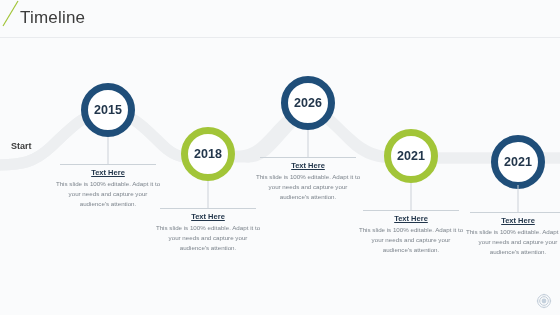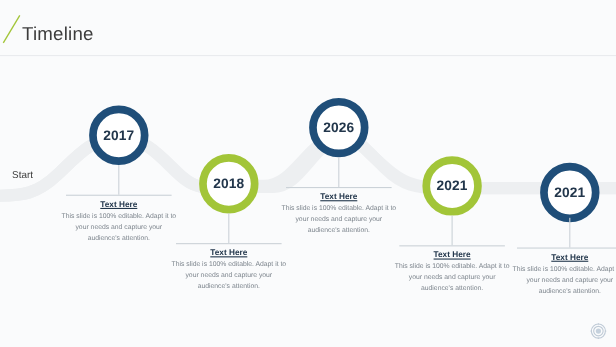--- a/index.html
+++ b/index.html
@@ -2,42 +2,42 @@
 <html><head>
 <meta charset="utf-8">
 <style>
   html,body{margin:0;padding:0;}
   body{
     width:560px;height:315px;overflow:hidden;
     background:#FAFBFC;
     font-family:"Liberation Sans",sans-serif;
     position:relative;
   }
-  #slide{position:absolute;inset:0;margin-top:13px;}
+  #slide{position:absolute;inset:0;}
 
   
   .title-accent{
     position:absolute;left:0;top:0;width:30px;height:28px;overflow:hidden;
   }
   .page-title{
     position:absolute;left:20px;top:8px;
     font-size:17px;color:#3C3C3C;letter-spacing:.2px;
     white-space:nowrap;
   }
   .header-rule{
     position:absolute;left:0;top:37px;width:560px;height:1px;
     background:#E9EBEE;
   }
 
   
   #ribbon{position:absolute;left:0;top:0;width:560px;height:315px;}
 
   
   .edge-label{
-    position:absolute;font-size:9px;font-weight:normal;color:#3C3C3C;
+    position:absolute;font-size:9px;font-weight:bold;color:#3C3C3C;
     white-space:nowrap;
   }
   #label-start{left:11px;top:141px;}
   #label-end{left:524px;top:153px;}
 
   
   .milestone{position:absolute;width:118px;}
   .ring{
     position:absolute;left:50%;transform:translateX(-50%);
     width:54px;height:54px;border-radius:50%;
@@ -100,21 +100,21 @@
     <path d="M 108 112 C 134 112, 148 132, 166 148 C 182 162, 194 157, 212 157 L 248 157" fill="none" stroke="#EDEFF1" stroke-width="11" stroke-linecap="round"></path>
     <path d="M 248 157 C 266 157, 276 138, 292 122 C 300 114, 304 108, 308 104" fill="none" stroke="#EDEFF1" stroke-width="11" stroke-linecap="round"></path>
     <path d="M 308 104 C 324 112, 338 130, 356 144 C 370 155, 384 158, 402 158 L 566 158" fill="none" stroke="#EDEFF1" stroke-width="11" stroke-linecap="round"></path>
   </svg>
 
   <div class="edge-label" id="label-start">Start</div>
   <div class="edge-label" id="label-end">End</div>
 
   <div class="milestone" style="left:49px;top:83px;">
     <div class="ring" style="top:0;">
-      <span class="year">2017</span>
+      <span class="year">2015</span>
     </div>
     <div class="stem" style="top:54px;height:27px;"></div>
     <div class="cap" style="top:81px;"></div>
     <div class="cap-head" style="top:85px;">Text Here</div>
     <div class="cap-body" style="top:96px;">This slide is 100% editable. Adapt it to your needs and capture your audience's attention.</div>
   </div>
 
   <div class="milestone" style="left:149px;top:127px;">
     <div class="ring green" style="top:0;">
       <span class="year">2018</span>

